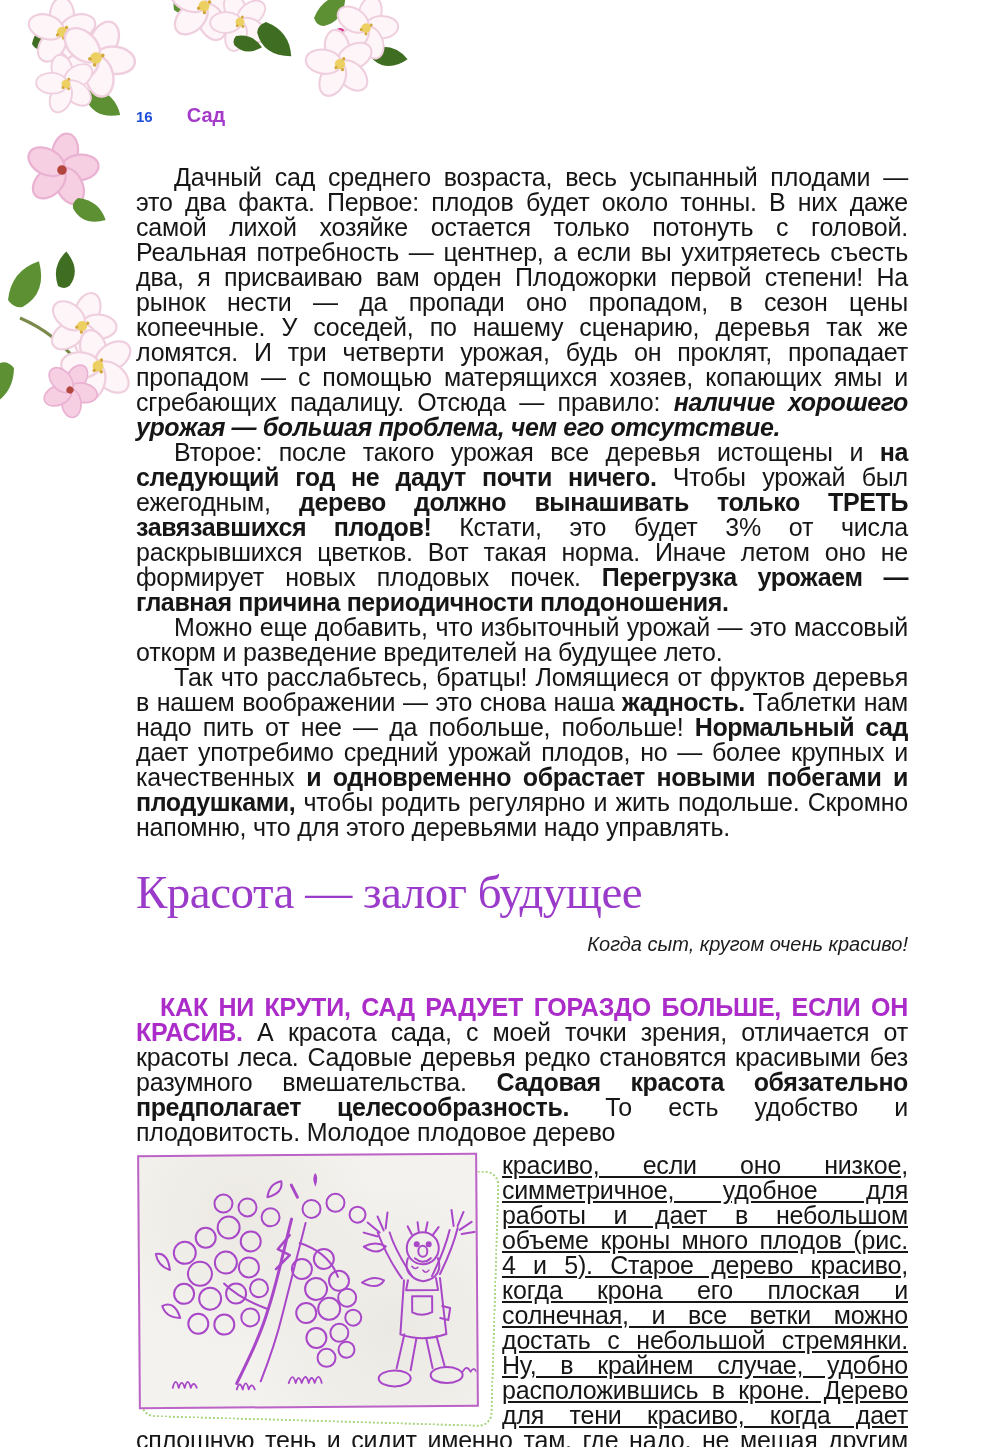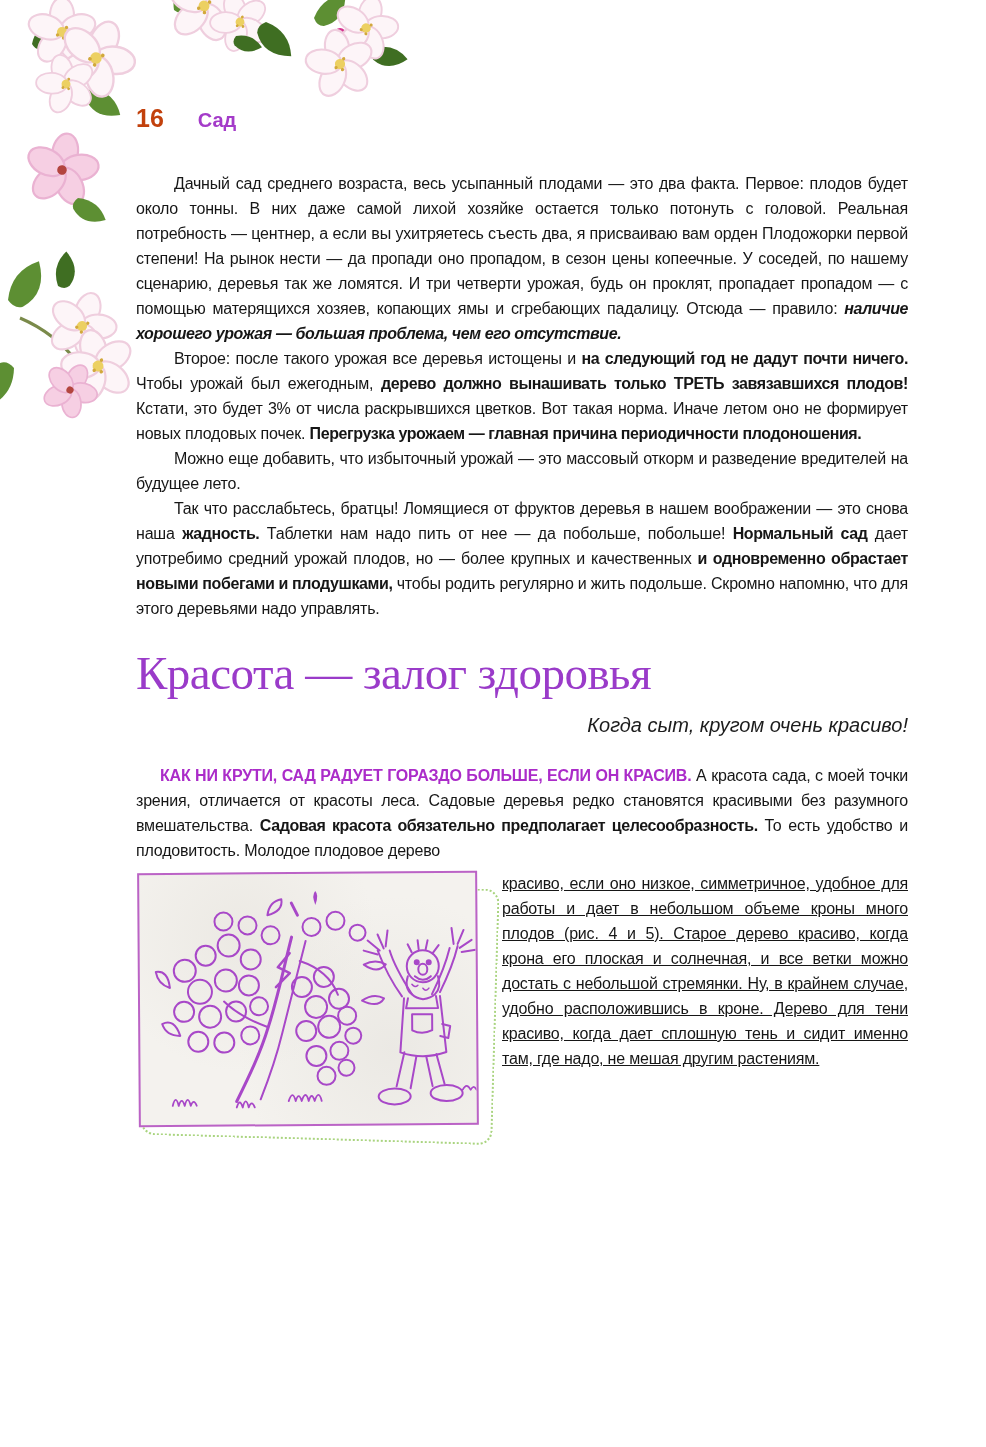--- a/index.html
+++ b/index.html
@@ -9,39 +9,39 @@
     font-family:"Liberation Sans",sans-serif;
     color:#161616;
   }
   
   .deco-top{position:absolute;left:14px;top:-8px;width:440px;height:135px;}
   .deco-left{position:absolute;left:0;top:128px;width:132px;height:305px;}
   .deco-top svg,.deco-left svg{display:block;width:100%;height:100%;}
   
   .content{position:absolute;left:136px;top:104px;width:772px;}
   .pagehead{display:flex;align-items:baseline;gap:34px;margin:0 0 38px 0;}
-  .pagehead .num{font-weight:bold;font-size:25px;color:#c2410c;}
+  .pagehead .num{font-weight:bold;font-size:15px;color:#1d4ed8;}
   .pagehead .sec{font-weight:bold;font-size:20px;color:#a43bc9;}
   p.body{
-    font-size:16px;line-height:25px;margin:0;text-align:justify;
+    font-size:25px;line-height:25px;margin:0;text-align:justify;
     letter-spacing:-0.2px;
   }
   p.indent{text-indent:38px;}
   .run-n{font-weight:normal;}
   .run-b{font-weight:bold;letter-spacing:-0.4px;}
   .run-bi{font-weight:bold;font-style:italic;letter-spacing:-0.4px;}
   .run-mg{font-weight:bold;color:#ab2cc9;letter-spacing:-0.2px;margin-left:24px;}
   h1.chapter{
     font-family:"Liberation Serif",serif;font-weight:normal;
     font-size:47px;line-height:52px;color:#9a3bc9;
     margin:26px 0 14px 0;letter-spacing:-0.5px;
   }
   .epigraph{
     text-align:right;font-style:italic;font-size:20px;line-height:24px;
-    color:#1c1c1c;margin:0 0 26px 0;
+    color:#1c1c1c;margin:0 0 39px 0;
   }
   .sec2{overflow:visible;}
   .sec2 .wrapblock{margin-top:8px;text-decoration:underline;}
   
   figure.illus{
     float:left;width:350px;height:266px;margin:5px 16px 4px 0;position:relative;padding:0;
   }
   .frame-green{
     position:absolute;left:8px;top:16px;width:348px;height:252px;
     border:2px dotted #a9d47f;border-radius:14px;
@@ -133,21 +133,21 @@
   <div class="pagehead">
     <span class="num">16</span>
     <span class="sec">Сад</span>
   </div>
 
   <p class="body indent"><span class="run-n">Дачный сад среднего возраста, весь усыпанный плодами — это два факта. Первое: плодов будет около тонны. В них даже самой лихой хозяйке остается только потонуть с головой. Реальная потребность — центнер, а если вы ухитряетесь съесть два, я присваиваю вам орден Плодожорки первой степени! На рынок нести — да пропади оно пропадом, в сезон цены копеечные. У соседей, по нашему сценарию, деревья так же ломятся. И три четверти урожая, будь он проклят, пропадает пропадом — с помощью матерящихся хозяев, копающих ямы и сгребающих падалицу. Отсюда — правило: </span><span class="run-bi">наличие хорошего урожая — большая проблема, чем его отсутствие.</span></p>
   <p class="body indent"><span class="run-n">Второе: после такого урожая все деревья истощены и </span><span class="run-b">на следующий год не дадут почти ничего.</span><span class="run-n"> Чтобы урожай был ежегодным, </span><span class="run-b">дерево должно вынашивать только ТРЕТЬ завязавшихся плодов!</span><span class="run-n"> Кстати, это будет 3% от числа раскрывшихся цветков. Вот такая норма. Иначе летом оно не формирует новых плодовых почек. </span><span class="run-b">Перегрузка урожаем — главная причина периодичности плодоношения.</span></p>
   <p class="body indent"><span class="run-n">Можно еще добавить, что избыточный урожай — это массовый откорм и разведение вредителей на будущее лето.</span></p>
   <p class="body indent"><span class="run-n">Так что расслабьтесь, братцы! Ломящиеся от фруктов деревья в нашем воображении — это снова наша </span><span class="run-b">жадность.</span><span class="run-n"> Таблетки нам надо пить от нее — да побольше, побольше! </span><span class="run-b">Нормальный сад</span><span class="run-n"> дает употребимо средний урожай плодов, но — более крупных и качественных </span><span class="run-b">и одновременно обрастает новыми побегами и плодушками,</span><span class="run-n"> чтобы родить регулярно и жить подольше. Скромно напомню, что для этого деревьями надо управлять.</span></p>
 
-  <h1 class="chapter">Красота — залог здоровья</h1>
+  <h1 class="chapter">Красота — залог будущее</h1>
 
   <p class="epigraph">Когда сыт, кругом очень красиво!</p>
 
   <div class="sec2">
     <p class="body"><span class="run-mg">КАК НИ КРУТИ, САД РАДУЕТ ГОРАЗДО БОЛЬШЕ, ЕСЛИ ОН КРАСИВ.</span><span class="run-n"> А красота сада, с моей точки зрения, отличается от красоты леса. Садовые деревья редко становятся красивыми без разумного вмешательства. </span><span class="run-b">Садовая красота обязательно предполагает целесообразность.</span><span class="run-n"> То есть удобство и плодовитость. Молодое плодовое дерево</span></p>
 
     <figure class="illus">
       <div class="frame-green"></div>
       <div class="paper">
         <svg viewBox="0 0 336 248" fill="none" stroke="#a848c8" stroke-width="2" stroke-linecap="round" stroke-linejoin="round">

